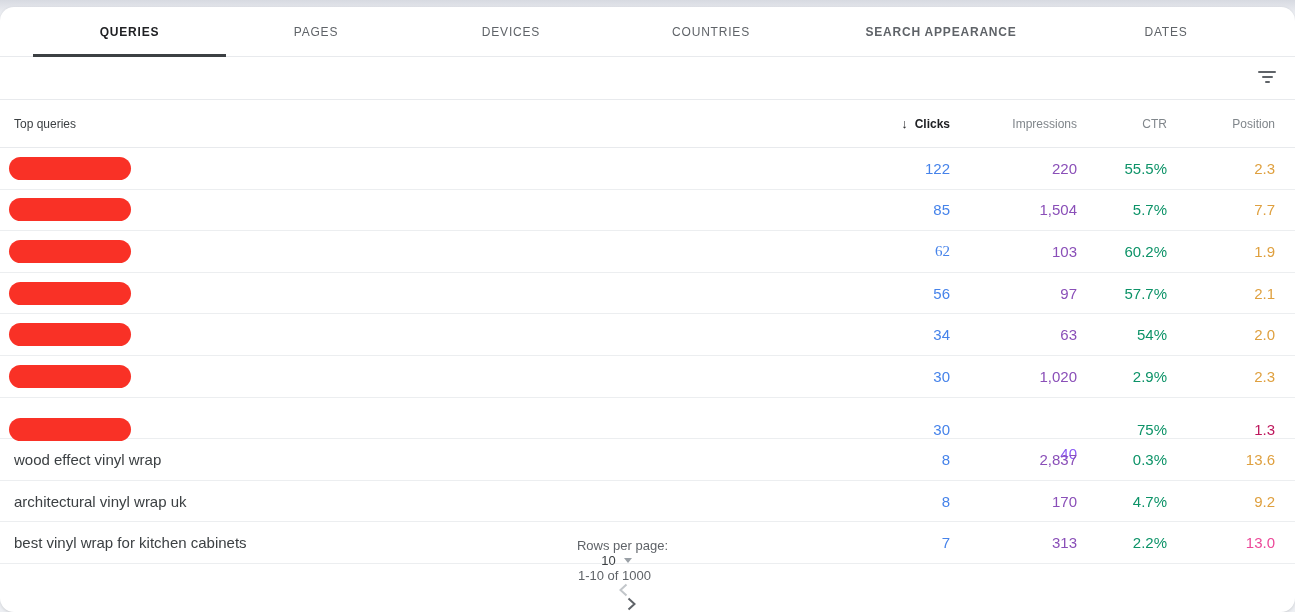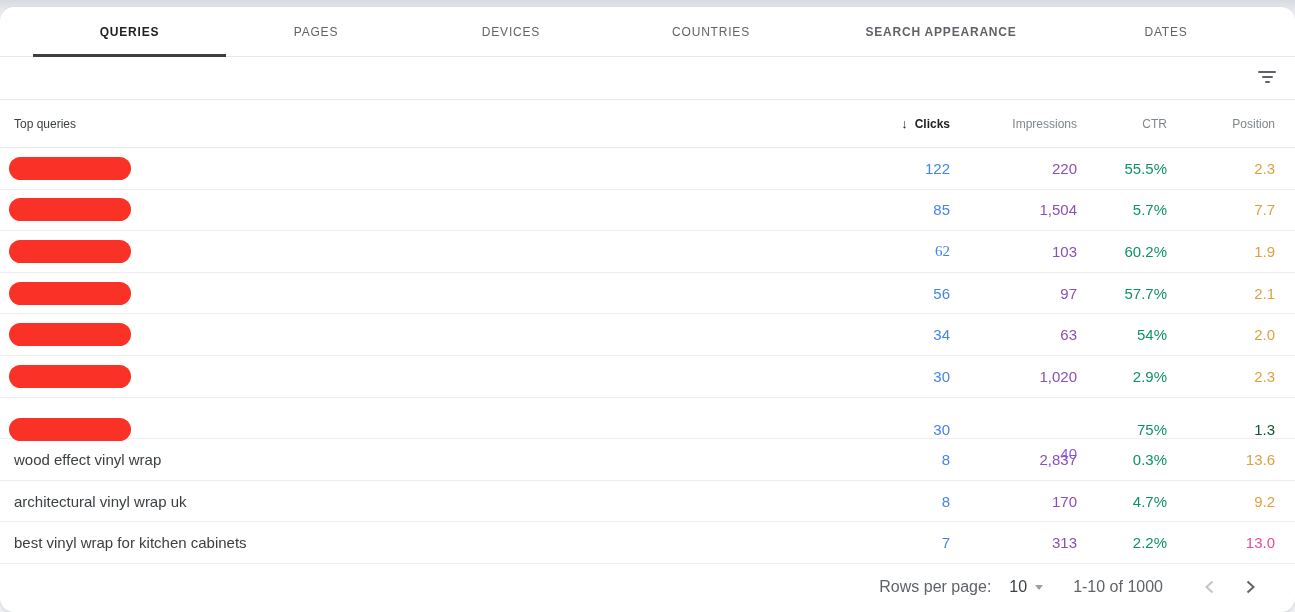--- a/index.html
+++ b/index.html
@@ -43,21 +43,21 @@
   .thead { height:48px; border-bottom:1px solid #e8eaed; font-size:12px; color:#80868b; }
   .thead .num { text-align:right; }
   .thead .clicks-head { color:#202124; font-weight:bold; cursor:pointer; }
   .sort-arrow { font-size:13px; margin-right:7px; font-weight:normal; }
   .trow { height:41.6px; border-bottom:1px solid #eceef0; font-size:15px; }
   .query-cell { padding-left:14px; color:#3c4043; overflow:hidden; white-space:nowrap; }
   .pill { width:122px; height:23px; border-radius:12px; margin-left:-5px; }
   .num { text-align:right; }
   
   .tfoot { height:47px; display:flex; align-items:center; justify-content:flex-end;
-           font-size:16px; color:#5f6368; padding-right:32px; }
+           font-size:13px; color:#5f6368; padding-right:32px;flex-direction:column; }
   .rpp-label { margin-right:18px; }
   .rpp-select { display:flex; align-items:center; cursor:pointer; margin-right:30px; }
   .rpp-value { margin-right:8px; color:#3c4043; }
   .caret { width:0; height:0; border-left:4px solid transparent; border-right:4px solid transparent;
            border-top:5px solid #9aa0a6; }
   .range { margin-right:34px; }
   .pager-btn { width:24px; height:24px; display:flex; align-items:center; justify-content:center;
                cursor:pointer; }
   .pager-btn.prev { margin-right:18px; }
   .pager-btn svg { display:block; }
@@ -155,21 +155,21 @@
     <div class="num" style="color: rgb(223, 160, 63);">2.3</div>
   </div>
 
   <div class="grid-row trow">
     <div class="query-cell">
           <div class="pill" style="background: rgb(249, 49, 38);"></div>
         </div>
     <div class="num" style="color: rgb(70, 131, 234);">30</div>
     <div class="num" style="color: #8b5cf6; margin-top: 47px;">40</div>
     <div class="num" style="color: rgb(13, 147, 104);">75%</div>
-    <div class="num" style="color: #14532d;">1.3</div>
+    <div class="num" style="color: #be185d;">1.3</div>
   </div>
 
   <div class="grid-row trow">
     <div class="query-cell">wood effect vinyl wrap</div>
     <div class="num" style="color: rgb(70, 131, 234);">8</div>
     <div class="num" style="color: rgb(138, 79, 184);">2,837</div>
     <div class="num" style="color: rgb(13, 147, 104);">0.3%</div>
     <div class="num" style="color: rgb(223, 160, 63);">13.6</div>
   </div>
 

